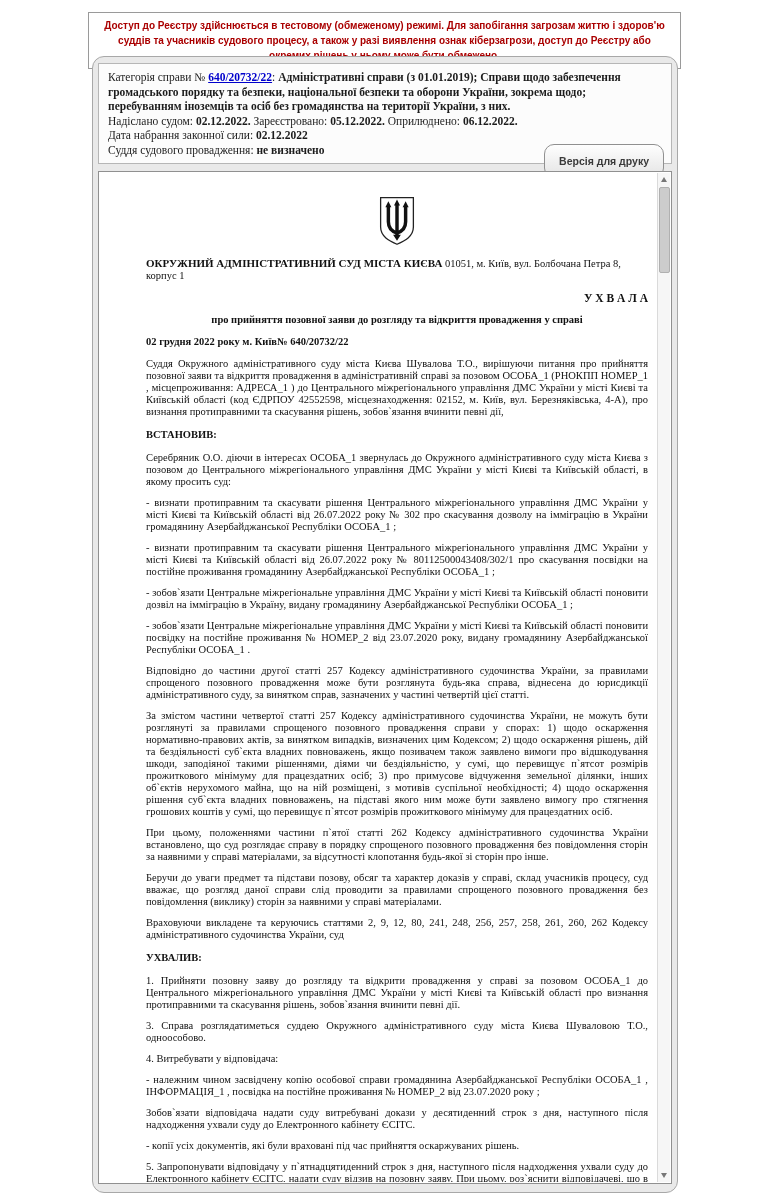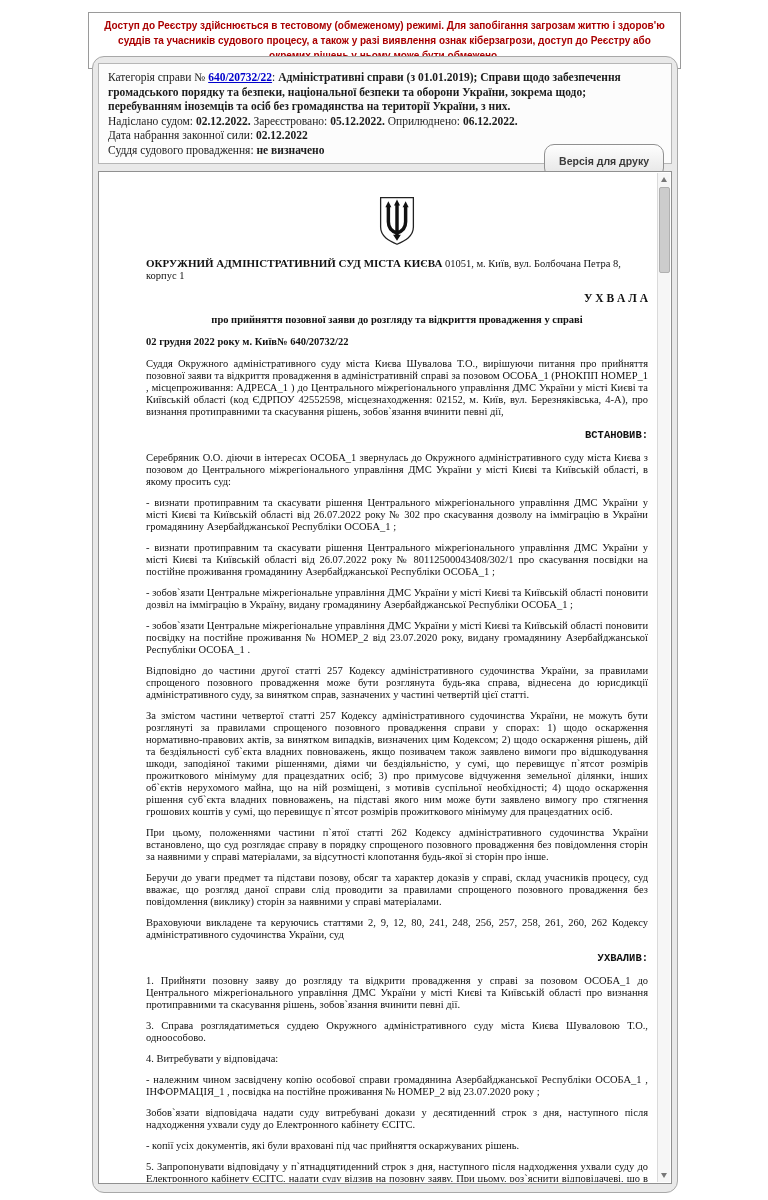--- a/index.html
+++ b/index.html
@@ -81,21 +81,21 @@
   }
 
   
   .emblem-wrap { text-align:center; margin:4px 0 8px; }
   .court-line { margin:0 0 9px; }
   .court-line b { font-size:11px; }
   .doc-title { text-align:right; font-weight:bold; font-size:11.5px; margin:10px 0; }
   .doc-subtitle { text-align:center; font-weight:bold; margin:10px 0; }
   .doc-dateline { font-weight:bold; margin:10px 0; }
   .doc-p { text-align:justify; margin:9px 0; }
-  .doc-p.heading { text-align:right; font-weight:bold; margin:11px 0;font-family:Liberation Mono, monospace; }
+  .doc-p.heading { text-align:left; font-weight:bold; margin:11px 0; }
 </style>
 </head>
 <body>
 
 <div class="banner">
   <span>Доступ до Реєстру здійснюється в тестовому (обмеженому) режимі. Для запобігання загрозам життю і здоров'ю суддів та учасників судового процесу, а також у разі виявлення ознак кіберзагрози, доступ до Реєстру або окремих рішень у ньому може бути обмежено.</span>
 </div>
 
 <div class="card">
 

